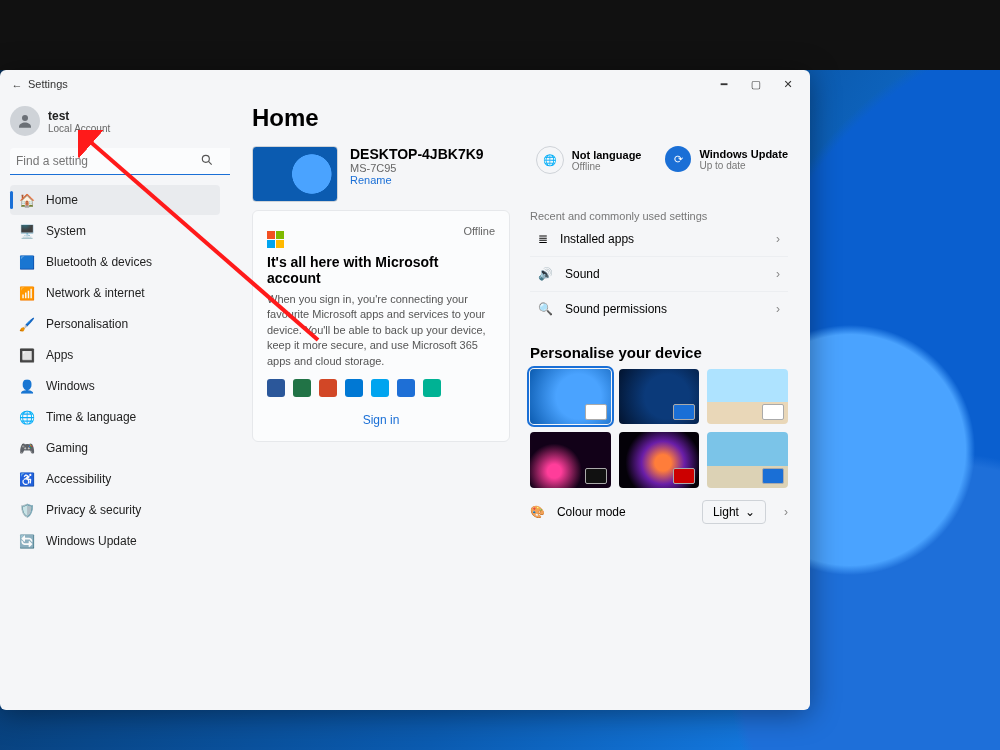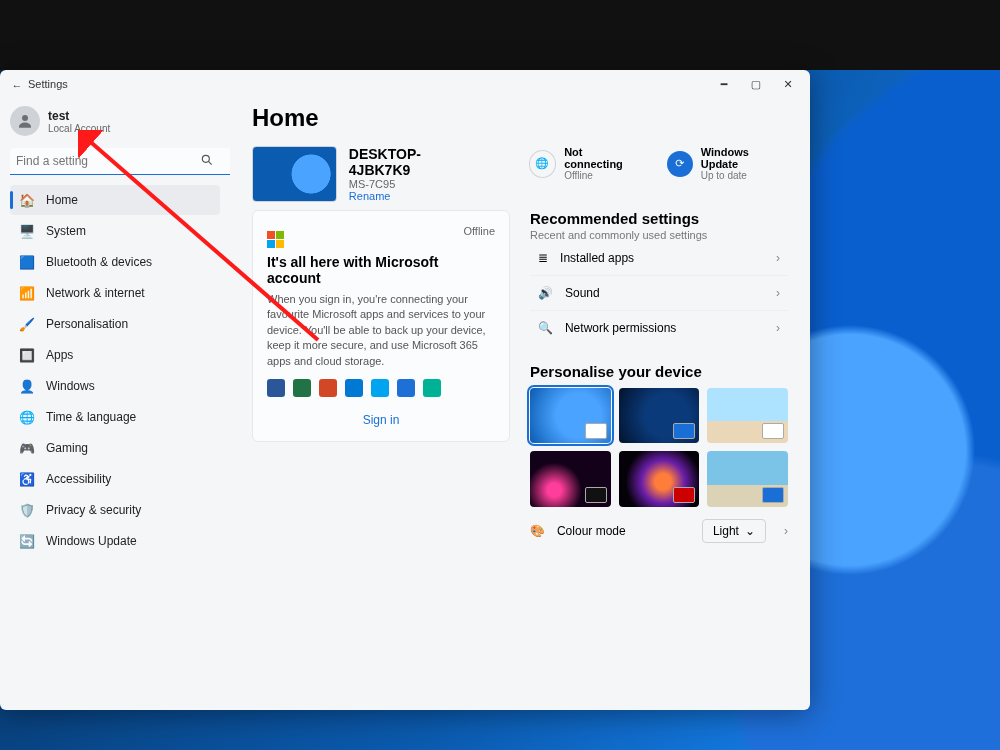--- a/index.html
+++ b/index.html
@@ -184,21 +184,21 @@
           <div>
             <div class="pc-name">DESKTOP-4JBK7K9</div>
             <div class="pc-sub">MS-7C95</div>
             <div class="pc-rename">Rename</div>
           </div>
         </div>
         <div class="toprow-spacer"></div>
         <div class="pill">
           <div class="pill-icon net">🌐</div>
           <div>
-            <div style="font-weight:600">Not connecting</div>
+            <div style="font-weight:600">Not language</div>
             <div class="sub">Offline</div>
           </div>
         </div>
         <div class="pill">
           <div class="pill-icon upd">⟳</div>
           <div>
             <div style="font-weight:600">Windows Update</div>
             <div class="sub">Up to date</div>
           </div>
         </div>
@@ -225,36 +225,35 @@
                 <span style="background: rgb(0, 164, 239);"></span>
                 <span style="background: rgb(30, 111, 214);"></span>
                 <span style="background: rgb(0, 178, 148);"></span>
               </div>
             <div class="signin">Sign in</div>
           </div>
         </div>
 
         <div class="col">
           <div>
-            <div class="section-title">Recommended settings</div>
             <div class="section-sub">Recent and commonly used settings</div>
             <div id="rec">
                 <div class="rec-item">
                   <span>≣</span>
     <span>Installed apps</span>
     <span class="chev">›</span>
                 </div>
                 <div class="rec-item">
                   <span>🔊</span>
     <span>Sound</span>
     <span class="chev">›</span>
                 </div>
                 <div class="rec-item">
                   <span>🔍</span>
-    <span>Network permissions</span>
+    <span>Sound permissions</span>
     <span class="chev">›</span>
                 </div>
               </div>
           </div>
 
           <div style="margin-top:18px;">
             <div class="section-title">Personalise your device</div>
             <div class="themes">
               <div class="theme t1 sel">
                   <div class="chip" style="background:#fff"></div>

